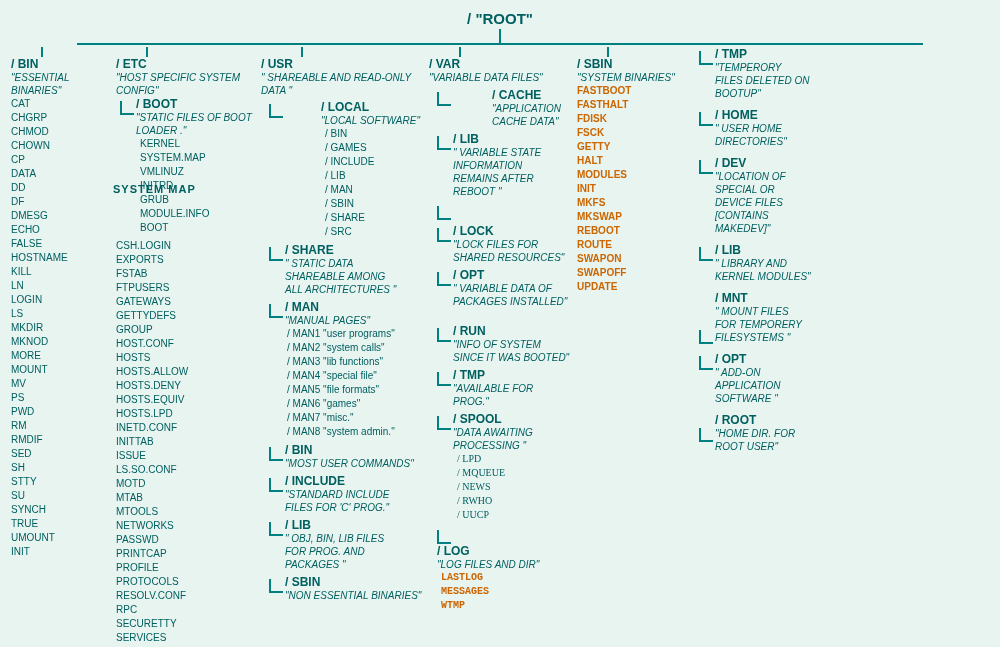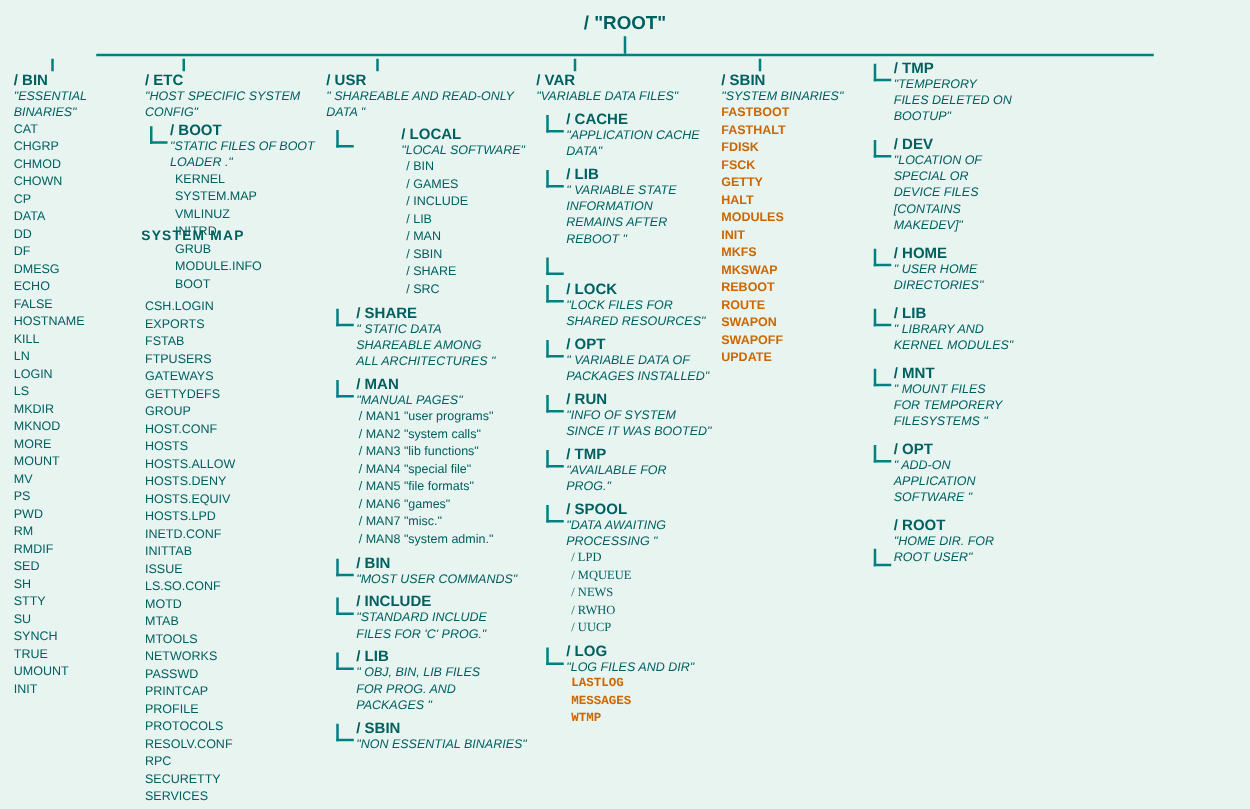--- a/index.html
+++ b/index.html
@@ -246,21 +246,21 @@
           <div class="section-desc">"NON ESSENTIAL BINARIES"</div>
         </div>
       </div>
     </div>
 
     <div class="col-inner" style="width:148px;">
       <div style="height:10px; width:2px; background:#008080; margin-left:30px;"></div>
       <div class="section-title">/ VAR</div>
       <div class="section-desc">"VARIABLE DATA FILES"</div>
 
-      <div style="margin-left:8px; margin-top:4px; display:flex; align-items:flex-start;">
+      <div style="margin-left:8px; margin-top:4px; display:flex; align-items:flex-start;gap:39px;">
         <div style="width:14px; border-left:2px solid #008080; border-bottom:2px solid #008080; height:14px; margin-top:4px; margin-right:2px; flex-shrink:0;"></div>
         <div>
           <div class="section-title">/ CACHE</div>
           <div class="section-desc">"APPLICATION CACHE DATA"</div>
         </div>
       </div>
 
       <div style="margin-left:8px; margin-top:4px; display:flex; align-items:flex-start;">
         <div style="width:14px; border-left:2px solid #008080; border-bottom:2px solid #008080; height:14px; margin-top:4px; margin-right:2px; flex-shrink:0;"></div>
         <div>
@@ -282,21 +282,21 @@
       </div>
 
       <div style="margin-left:8px; margin-top:4px; display:flex; align-items:flex-start;">
         <div style="width:14px; border-left:2px solid #008080; border-bottom:2px solid #008080; height:14px; margin-top:4px; margin-right:2px; flex-shrink:0;"></div>
         <div>
           <div class="section-title">/ OPT</div>
           <div class="section-desc">" VARIABLE DATA OF PACKAGES INSTALLED"</div>
         </div>
       </div>
 
-      <div style="margin-left:8px; margin-top:4px; display:flex; align-items:flex-start;">
+      <div style="margin-left:8px; margin-top:16px; display:flex; align-items:flex-start;">
         <div style="width:14px; border-left:2px solid #008080; border-bottom:2px solid #008080; height:14px; margin-top:4px; margin-right:2px; flex-shrink:0;"></div>
         <div>
           <div class="section-title">/ RUN</div>
           <div class="section-desc">"INFO OF SYSTEM SINCE IT WAS BOOTED"</div>
         </div>
       </div>
 
       <div style="margin-left:8px; margin-top:4px; display:flex; align-items:flex-start;">
         <div style="width:14px; border-left:2px solid #008080; border-bottom:2px solid #008080; height:14px; margin-top:4px; margin-right:2px; flex-shrink:0;"></div>
         <div>
@@ -313,21 +313,21 @@
           <ul class="file-list" style="margin-left:4px;font-family:Liberation Serif, serif;">
             <li>/ LPD</li>
             <li>/ MQUEUE</li>
             <li>/ NEWS</li>
             <li>/ RWHO</li>
             <li>/ UUCP</li>
           </ul>
         </div>
       </div>
 
-      <div style="margin-left:8px; margin-top:4px; display:flex; align-items:flex-start;">
+      <div style="margin-left:8px; margin-top:4px; display:flex; align-items:flex-start;flex-direction:column;">
         <div style="width:14px; border-left:2px solid #008080; border-bottom:2px solid #008080; height:14px; margin-top:4px; margin-right:2px; flex-shrink:0;"></div>
         <div>
           <div class="section-title">/ LOG</div>
           <div class="section-desc">"LOG FILES AND DIR"</div>
           <ul class="file-list" style="margin-left:4px;font-family:Liberation Mono, monospace;">
             <li class="highlight">LASTLOG</li>
             <li class="highlight">MESSAGES</li>
             <li class="highlight">WTMP</li>
           </ul>
         </div>
@@ -366,68 +366,68 @@
             <div class="section-title">/ TMP</div>
             <div class="section-desc">"TEMPERORY FILES DELETED ON BOOTUP"</div>
           </div>
         </div>
       </div>
 
       <div style="margin-bottom:8px;">
         <div style="display:flex; align-items:flex-start;">
           <div style="width:14px; border-left:2px solid #008080; border-bottom:2px solid #008080; height:14px; margin-top:4px; margin-right:2px; flex-shrink:0;"></div>
           <div>
+            <div class="section-title">/ HOME</div>
+            <div class="section-desc">" USER HOME DIRECTORIES"</div>
+          </div>
+        </div>
+      </div>
+
+      <div style="margin-bottom:8px;">
+        <div style="display:flex; align-items:flex-start;">
+          <div style="width:14px; border-left:2px solid #008080; border-bottom:2px solid #008080; height:14px; margin-top:4px; margin-right:2px; flex-shrink:0;"></div>
+          <div>
             <div class="section-title">/ DEV</div>
             <div class="section-desc">"LOCATION OF SPECIAL OR DEVICE FILES [CONTAINS MAKEDEV]"</div>
           </div>
         </div>
       </div>
 
       <div style="margin-bottom:8px;">
         <div style="display:flex; align-items:flex-start;">
           <div style="width:14px; border-left:2px solid #008080; border-bottom:2px solid #008080; height:14px; margin-top:4px; margin-right:2px; flex-shrink:0;"></div>
           <div>
-            <div class="section-title">/ HOME</div>
-            <div class="section-desc">" USER HOME DIRECTORIES"</div>
-          </div>
-        </div>
-      </div>
-
-      <div style="margin-bottom:8px;">
-        <div style="display:flex; align-items:flex-start;">
-          <div style="width:14px; border-left:2px solid #008080; border-bottom:2px solid #008080; height:14px; margin-top:4px; margin-right:2px; flex-shrink:0;"></div>
-          <div>
             <div class="section-title">/ LIB</div>
             <div class="section-desc">"  LIBRARY AND KERNEL MODULES"</div>
           </div>
         </div>
       </div>
 
       <div style="margin-bottom:8px;">
-        <div style="display:flex; align-items:flex-start;">
+        <div style="display:flex; align-items:flex-end;">
           <div style="width:14px; border-left:2px solid #008080; border-bottom:2px solid #008080; height:14px; margin-top:4px; margin-right:2px; flex-shrink:0;"></div>
           <div>
             <div class="section-title">/ MNT</div>
             <div class="section-desc">"  MOUNT FILES FOR TEMPORERY FILESYSTEMS "</div>
           </div>
         </div>
       </div>
 
       <div style="margin-bottom:8px;">
         <div style="display:flex; align-items:flex-start;">
           <div style="width:14px; border-left:2px solid #008080; border-bottom:2px solid #008080; height:14px; margin-top:4px; margin-right:2px; flex-shrink:0;"></div>
           <div>
             <div class="section-title">/ OPT</div>
             <div class="section-desc">" ADD-ON APPLICATION SOFTWARE "</div>
           </div>
         </div>
       </div>
 
       <div style="margin-bottom:8px;">
-        <div style="display:flex; align-items:flex-end;">
+        <div style="display:flex; align-items:center;">
           <div style="width:14px; border-left:2px solid #008080; border-bottom:2px solid #008080; height:14px; margin-top:4px; margin-right:2px; flex-shrink:0;"></div>
           <div>
             <div class="section-title">/ ROOT</div>
             <div class="section-desc">"HOME DIR. FOR ROOT USER"</div>
           </div>
         </div>
       </div>
     </div>
 
   </div>

